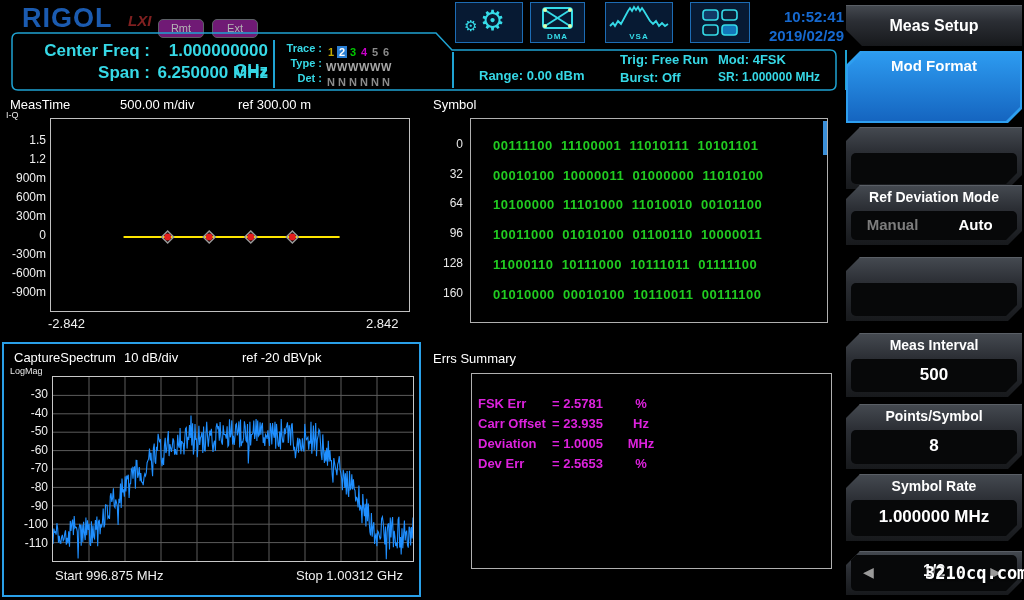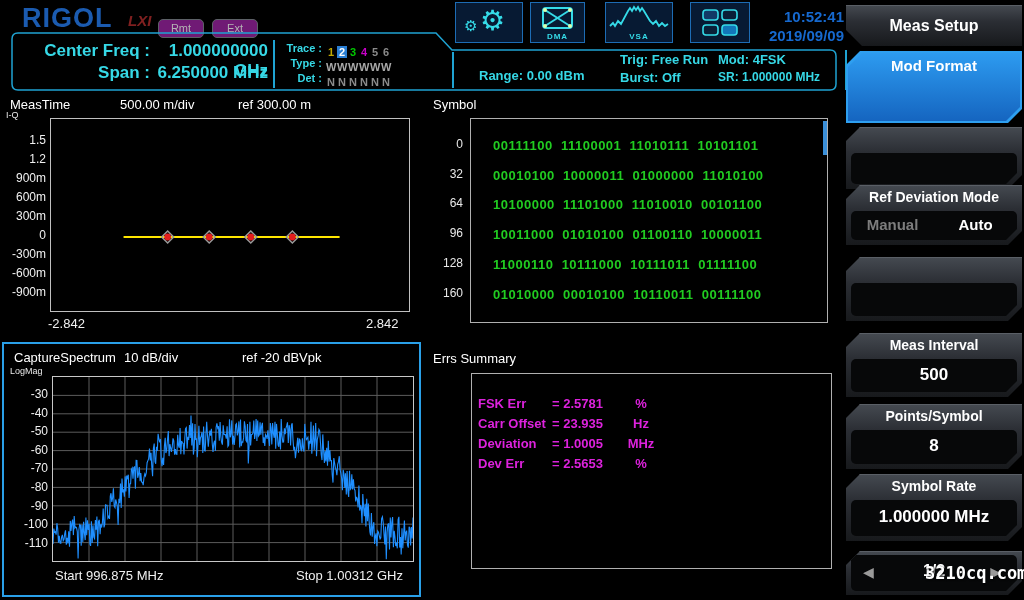--- a/index.html
+++ b/index.html
@@ -77,21 +77,21 @@
     <svg width="58" height="39" viewBox="0 0 58 39">
       <rect x="12" y="7" width="15" height="10" rx="3" fill="#123a66" stroke="#35dbe8" stroke-width="1.6"></rect>
       <rect x="31" y="7" width="15" height="10" rx="3" fill="#0a2038" stroke="#35dbe8" stroke-width="1.6"></rect>
       <rect x="12" y="22" width="15" height="10" rx="3" fill="#0a2038" stroke="#35dbe8" stroke-width="1.6"></rect>
       <rect x="31" y="22" width="15" height="10" rx="3" fill="#1277b8" stroke="#35dbe8" stroke-width="1.6"></rect>
     </svg>
   </div>
 
   <div class="clock">
     <div>10:52:41</div>
-    <div>2019/09/09</div>
+    <div>2019/02/29</div>
   </div>
 
   <svg style="position:absolute;left:6px;top:30px;" width="840" height="64" viewBox="0 0 840 64">
     <path d="M 12 3 H 430 L 446 20 H 824 q 6 0 6 6 V 54 q 0 6 -6 6 H 12 q -6 0 -6 -6 V 9 q 0 -6 6 -6 Z" fill="none" stroke="#1fa3d2" stroke-width="1.5"></path>
   </svg>
 
   <div class="ib-lbl" style="left:15px;top:41px;width:135px;text-align:right;font-size:17px;">Center Freq :</div>
   <div class="ib-lbl" style="left:140px;top:41px;width:128px;text-align:right;font-size:17px;">1.000000000 GHz</div>
   <div class="ib-lbl" style="left:15px;top:63px;width:135px;text-align:right;font-size:17px;">Span :</div>
   <div class="ib-lbl" style="left:140px;top:63px;width:128px;text-align:right;font-size:17px;">6.250000 MHz</div>

